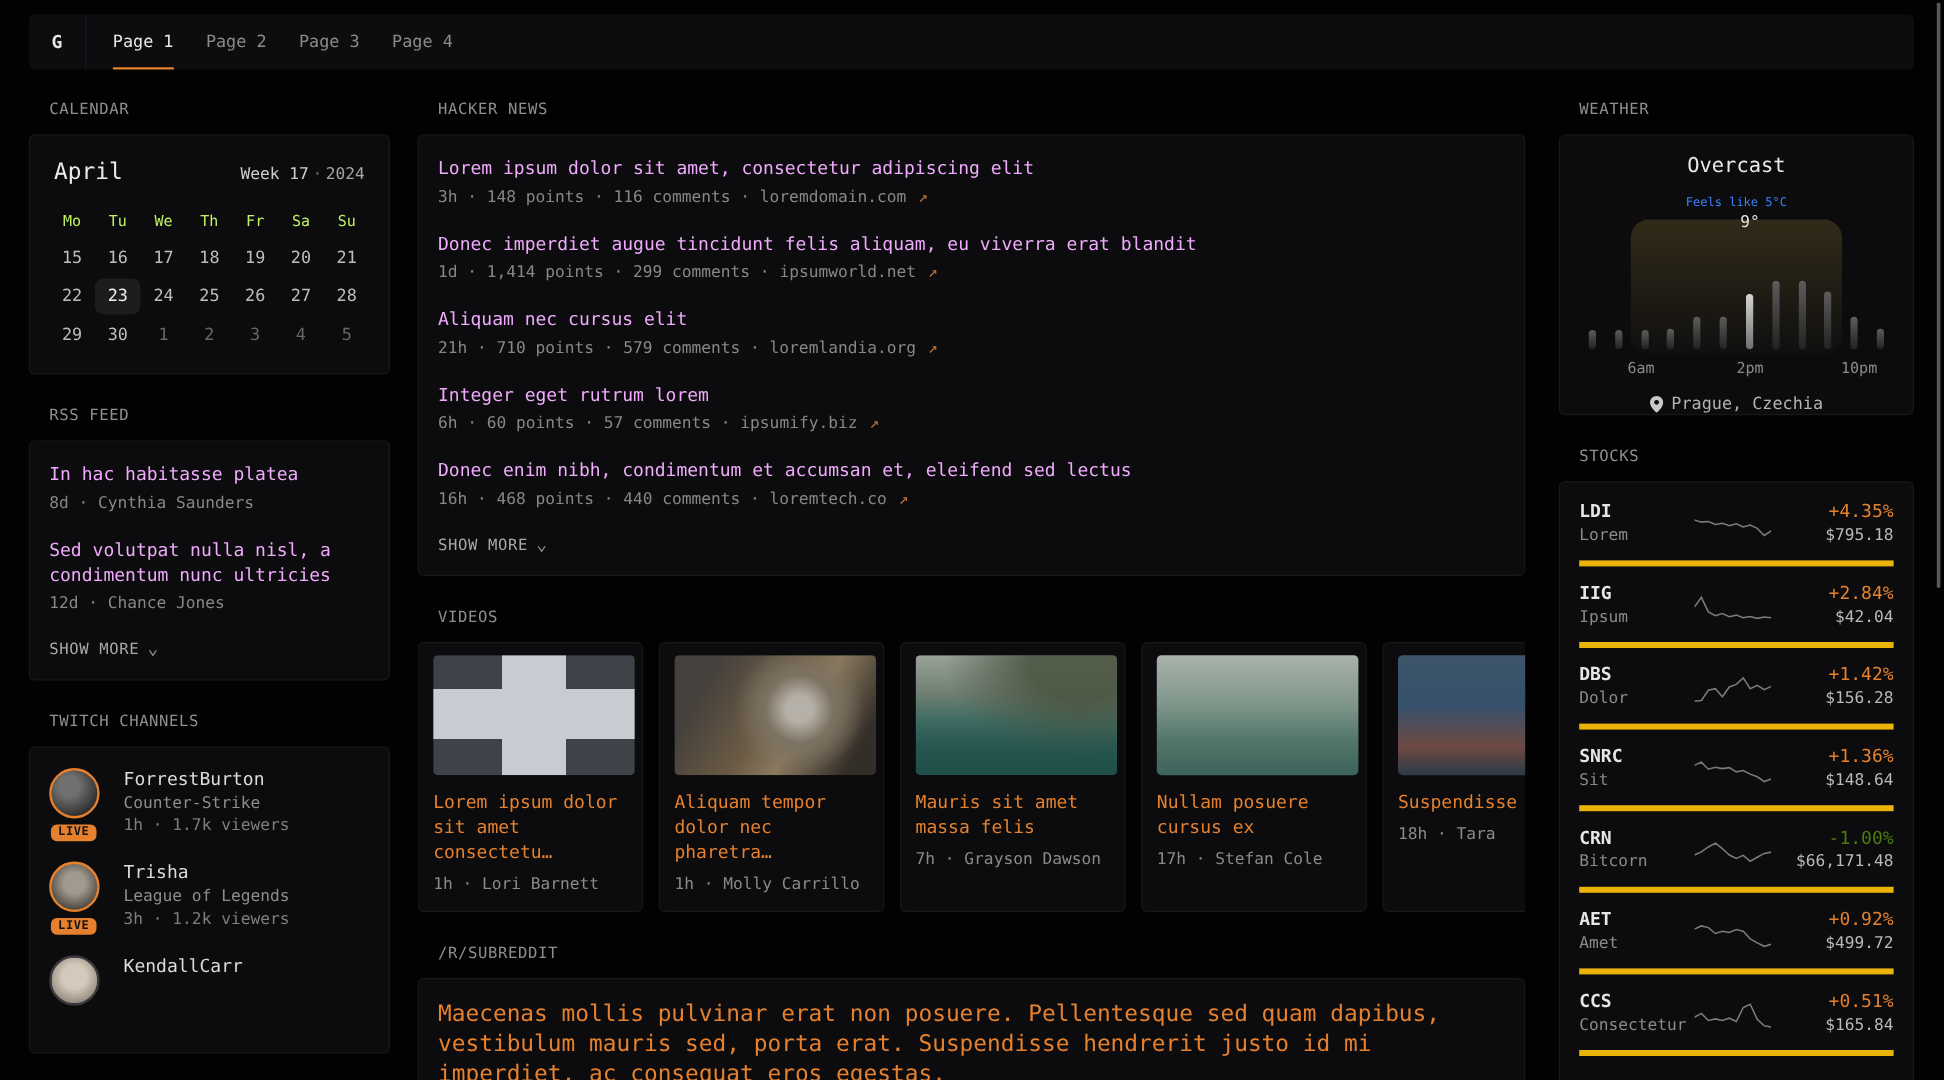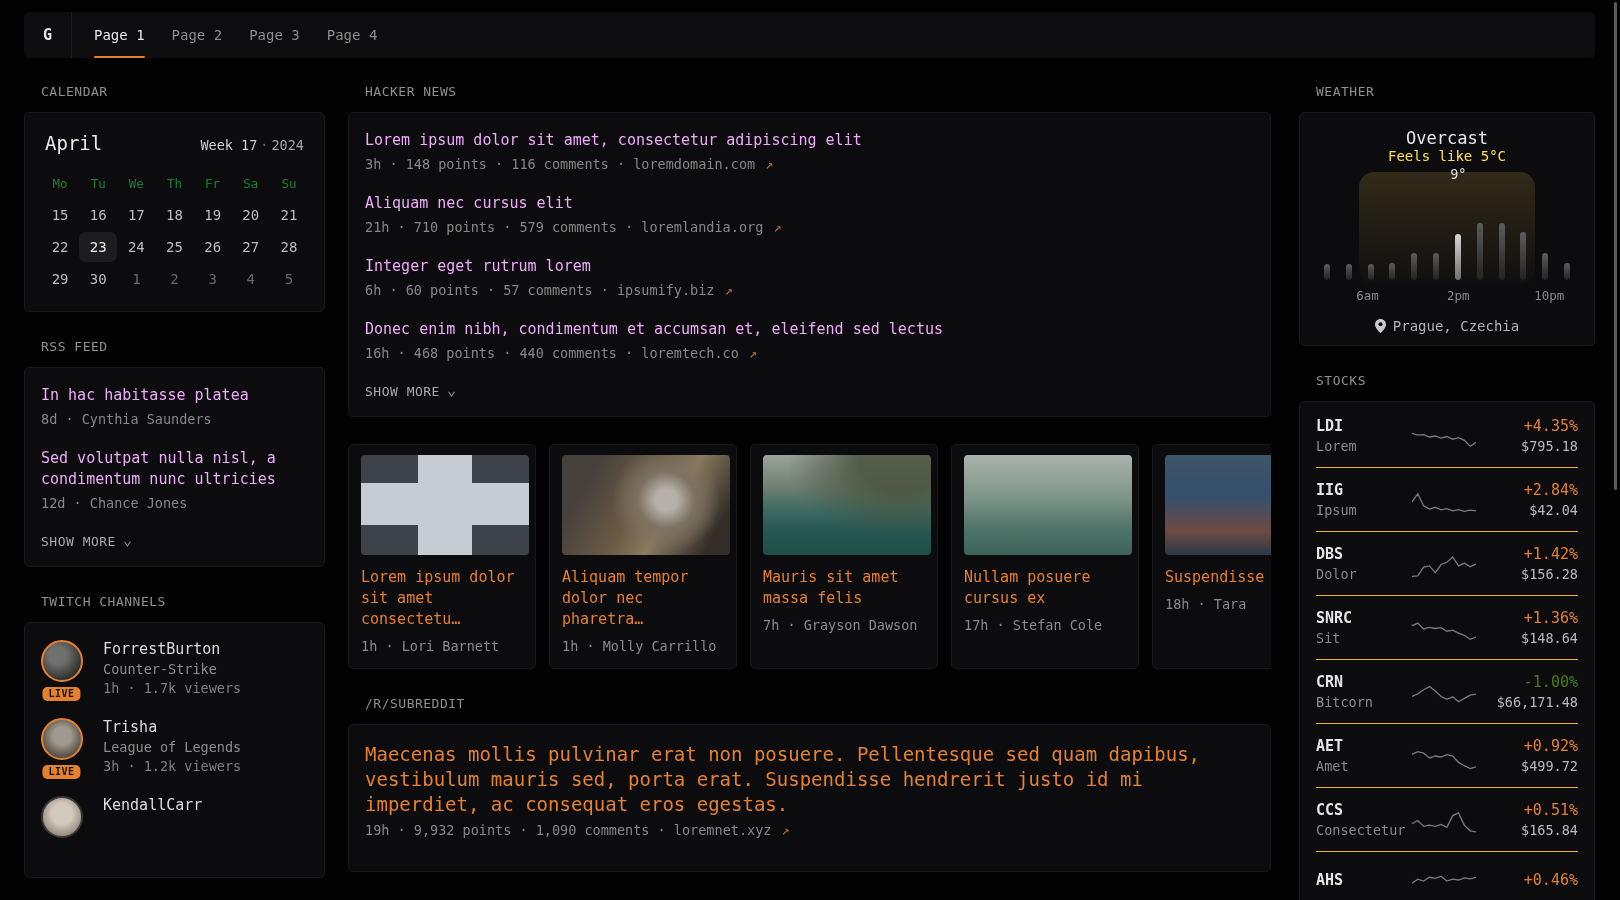--- a/index.html
+++ b/index.html
@@ -52,21 +52,21 @@
   .cal-head { display:flex; justify-content:space-between; align-items:baseline; padding:2px 4px 0 4px; }
   .cal-month { font-size:19px; color:#eaeaea; }
   .cal-week { font-size:13.5px; color:#cfcfcf;text-align:right; }
   .cal-week .dot { color:#6b6b6b; padding:0 3px; }
   .cal-week .year { color:#a5a5a5; }
   .cal-grid { margin-top:14px; display:grid; grid-template-columns:repeat(7,1fr); row-gap:2px; }
   .cal-cell {
     height:30px; display:flex; align-items:center; justify-content:center;
     font-size:14px; color:#bdbdbd;
   }
-  .cal-cell.wd { color:#15803d; font-size:12.5px;text-align:center; }
+  .cal-cell.wd { color:#bef264; font-size:12.5px;text-align:center; }
   .cal-cell.dim { color:#676767; }
   .cal-cell.sel { background:#1d1d20; border-radius:7px; color:#efefef; }
 
   
   .feed-item { margin-bottom:19px; }
   .feed-item:last-of-type { margin-bottom:14px; }
   .feed-title {
     display:block; font-size:15px; line-height:21px; color:#c9c9c9;
     text-decoration:none; cursor:pointer;
   }
@@ -128,21 +128,21 @@
   .video-title { font-size:15px; line-height:21px; color:#e5812e; }
   .video-meta { margin-top:8px; font-size:13.5px; color:#8a8a8a; }
 
   
   .sub-title { font-size:19px; line-height:25px; color:#e5812e; cursor:pointer; display:block; text-decoration:none; }
   .sub-card { min-height:120px; }
 
   
   .weather-card { height:234px; padding-top:15px; }
   .w-cond { text-align:center; font-size:17px; color:#e9e9e9; }
-  .w-feels { text-align:center; font-size:14px; color:#fde047; margin-top:0; }
+  .w-feels { text-align:center; font-size:10px; color:#3b82f6; margin-top:16px; }
   .w-chart { position:relative; height:96px; margin:20px 6px 0; }
   .w-day {
     position:absolute; top:-12px; bottom:-4px; border-radius:15px;
     background:linear-gradient(to bottom, rgba(136,113,50,.30), rgba(136,113,50,.03));
   }
   .w-bars {
     position:absolute; inset:0; display:flex; align-items:flex-end; justify-content:space-between;
     padding:0 2px;
   }
   .w-bar { width:6px; border-radius:3px; background:linear-gradient(to bottom,#5c5c5c,#222); }
@@ -152,21 +152,21 @@
     font-size:13.5px; color:#e2e2e2;
   }
   .w-times { position:relative; height:16px; margin:8px 6px 0; }
   .w-time { position:absolute; transform:translateX(-50%); font-size:12.5px; color:#8a8a8a; }
   .w-loc { display:flex; align-items:center; justify-content:center; gap:7px; margin-top:14px;
            font-size:14px; color:#b3b3b3; }
 
   
   .stocks-card { padding:2px 16px; }
   .stock-row {
-    display:flex; align-items:center; padding:13px 0; border-bottom:1px solid #eab308;
+    display:flex; align-items:center; padding:13px 0; border-bottom:5px solid #eab308;
     cursor:pointer;
   }
   .stock-row:last-child { border-bottom:none; }
   .stock-id { width:96px; flex:none; }
   .stock-sym { font-size:15px; font-weight:bold; color:#e6e6e6; }
   .stock-name { font-size:13.5px; color:#8a8a8a; margin-top:3px; }
   .stock-spark { width:70px; flex:none; display:flex; align-items:center; }
   .stock-right { flex:1; text-align:right; }
   .stock-change { font-size:15px; color:#e5812e; }
   .stock-change.neg { color:#4d7c0f; }
@@ -295,36 +295,40 @@
 
     <div class="col-mid">
 
       <div class="section">
         <div class="section-label">HACKER NEWS</div>
         <div class="card" id="hn-card">
           <div class="feed-item">
               <a class="feed-title hl">Lorem ipsum dolor sit amet, consectetur adipiscing elit</a>
               <div class="feed-meta">3h · 148 points · 116 comments · <a>loremdomain.com</a><span class="arrow"> ↗</span></div>
             </div><div class="feed-item">
+              <a class="feed-title hl">Donec imperdiet augue tincidunt felis aliquam, eu viverra erat blandit</a>
+              <div class="feed-meta">1d · 1,414 points · 299 comments · <a>ipsumworld.net</a><span class="arrow"> ↗</span></div>
+            </div><div class="feed-item">
               <a class="feed-title hl">Aliquam nec cursus elit</a>
               <div class="feed-meta">21h · 710 points · 579 comments · <a>loremlandia.org</a><span class="arrow"> ↗</span></div>
             </div><div class="feed-item">
               <a class="feed-title hl">Integer eget rutrum lorem</a>
               <div class="feed-meta">6h · 60 points · 57 comments · <a>ipsumify.biz</a><span class="arrow"> ↗</span></div>
             </div><div class="feed-item">
               <a class="feed-title hl">Donec enim nibh, condimentum et accumsan et, eleifend sed lectus</a>
               <div class="feed-meta">16h · 468 points · 440 comments · <a>loremtech.co</a><span class="arrow"> ↗</span></div>
             </div><div class="show-more">
             <span>SHOW MORE</span>
             <span class="chev">⌄</span>
           </div>
         </div>
       </div>
 
       <div class="section">
+        <div class="section-label">VIDEOS</div>
         <div class="video-row" id="video-row">
             <div class="video-card">
               <div class="video-thumb thumb-pillars"></div>
               <div class="video-title">Lorem ipsum dolor sit amet consectetu…</div>
               <div class="video-meta">1h · Lori Barnett</div>
             </div>
             <div class="video-card">
               <div class="video-thumb thumb-camera"></div>
               <div class="video-title">Aliquam tempor dolor nec pharetra…</div>
               <div class="video-meta">1h · Molly Carrillo</div>

